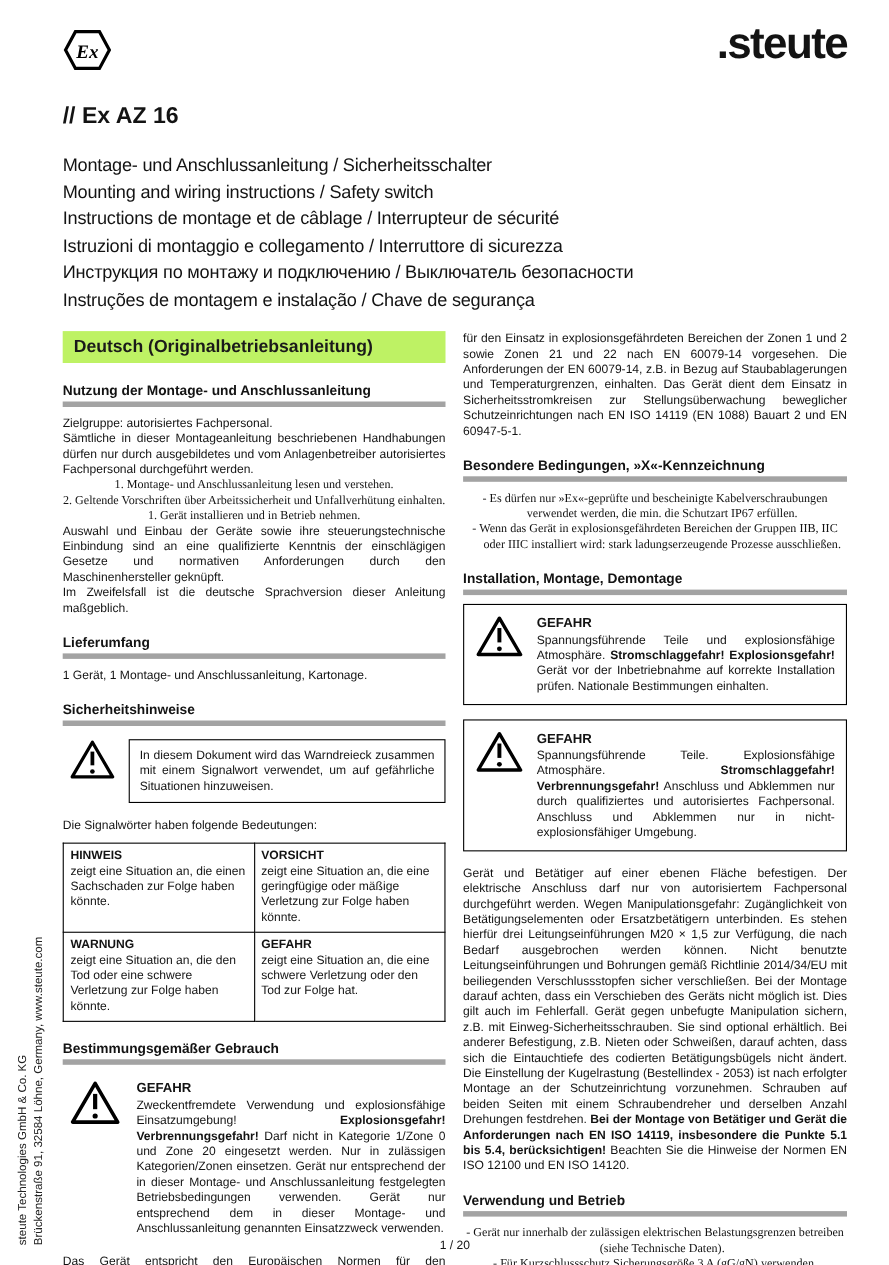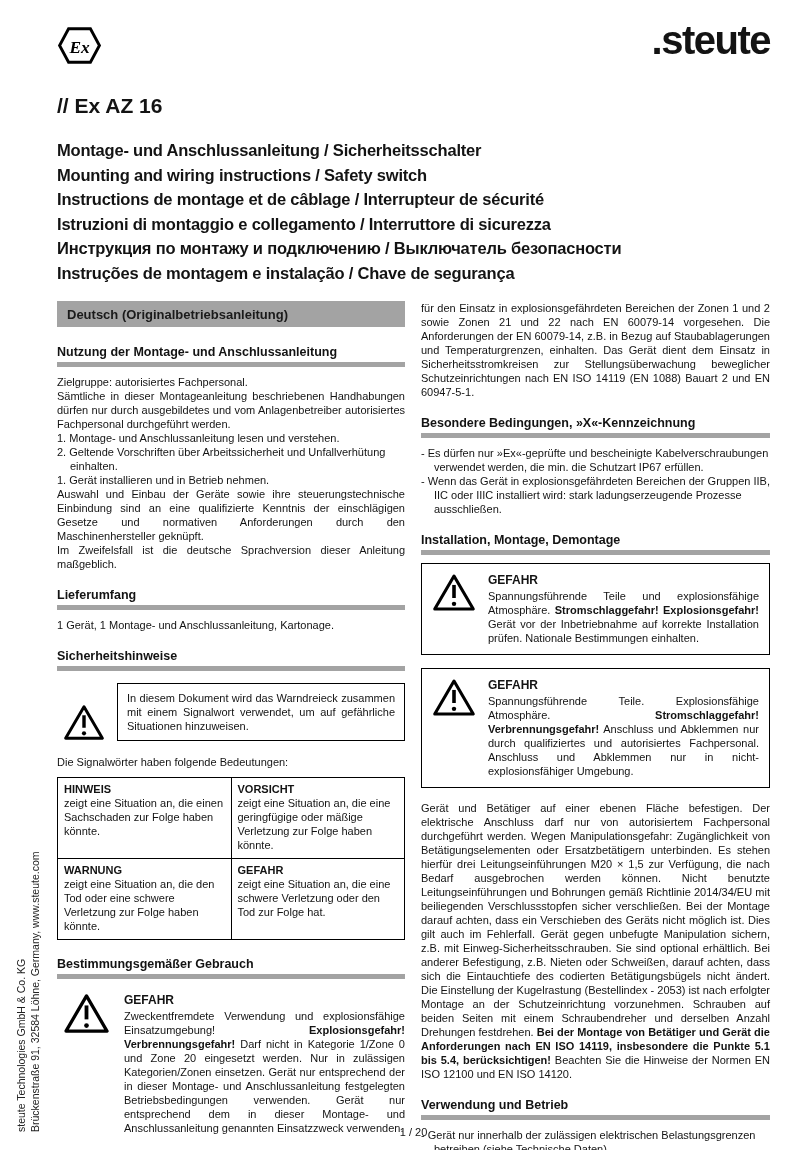--- a/index.html
+++ b/index.html
@@ -17,44 +17,44 @@
     transform:rotate(-90deg); transform-origin:0 0;
     font-size:10.5px; line-height:13.5px; white-space:nowrap; color:#222;
   }
 
   
   .header { display:flex; justify-content:space-between; align-items:flex-start; height:46px; }
   .brand { font-size:40px; font-weight:bold; letter-spacing:-1.5px; line-height:40px; margin-top:-6px; }
   .product-title { font-size:21px; font-weight:bold; margin-top:22px; }
 
   .subtitles { margin-top:20px; }
-  .subtitle { font-size:16.5px; font-weight:bold; line-height:24.5px; letter-spacing:-0.2px; }
+  .subtitle { font-size:16.5px; font-weight:normal; line-height:24.5px; letter-spacing:-0.2px; }
 
   
   .columns { display:flex; gap:16px; margin-top:16px; }
   .col { width:348px; }
   .col.right { width:349px; }
 
   .lang-banner {
-    background:#a3a3a3; color:#1a1a1a; font-weight:bold; font-size:13px;
+    background:#bef264; color:#1a1a1a; font-weight:bold; font-size:16px;
     padding:6px 10px 5px; margin-bottom:18px;
   }
 
   .section-heading {
     font-size:12.5px; font-weight:bold; margin:17px 0 8px;
     padding-bottom:3px; border-bottom:5px solid #a3a3a3;
   }
   .section-heading.first { margin-top:2px; }
 
   p, .body-text { font-size:11px; line-height:14px; text-align:justify; }
   .gap-after { margin-bottom:8px; }
-  .hang { padding-left:13px; text-indent:-13px; text-align:left; }
-
-  
-  .note-row { display:flex; align-items:flex-end; gap:12px; margin:12px 0 14px; padding-left:6px; }
+  .hang { padding-left:13px; text-indent:-13px; text-align:center;font-family:Liberation Serif, serif; }
+
+  
+  .note-row { display:flex; align-items:flex-start; gap:12px; margin:12px 0 14px; padding-left:6px; }
   .note-box { border:1px solid #000; padding:7px 9px; flex:1; }
   .tri { flex:0 0 auto; }
 
   
   table.signal { width:100%; border-collapse:collapse; margin-top:8px; }
   table.signal td {
     border:1px solid #000; width:50%; vertical-align:top;
     padding:4px 6px 6px; font-size:11px; line-height:14px;
   }
   .term { font-weight:bold; display:block; }

